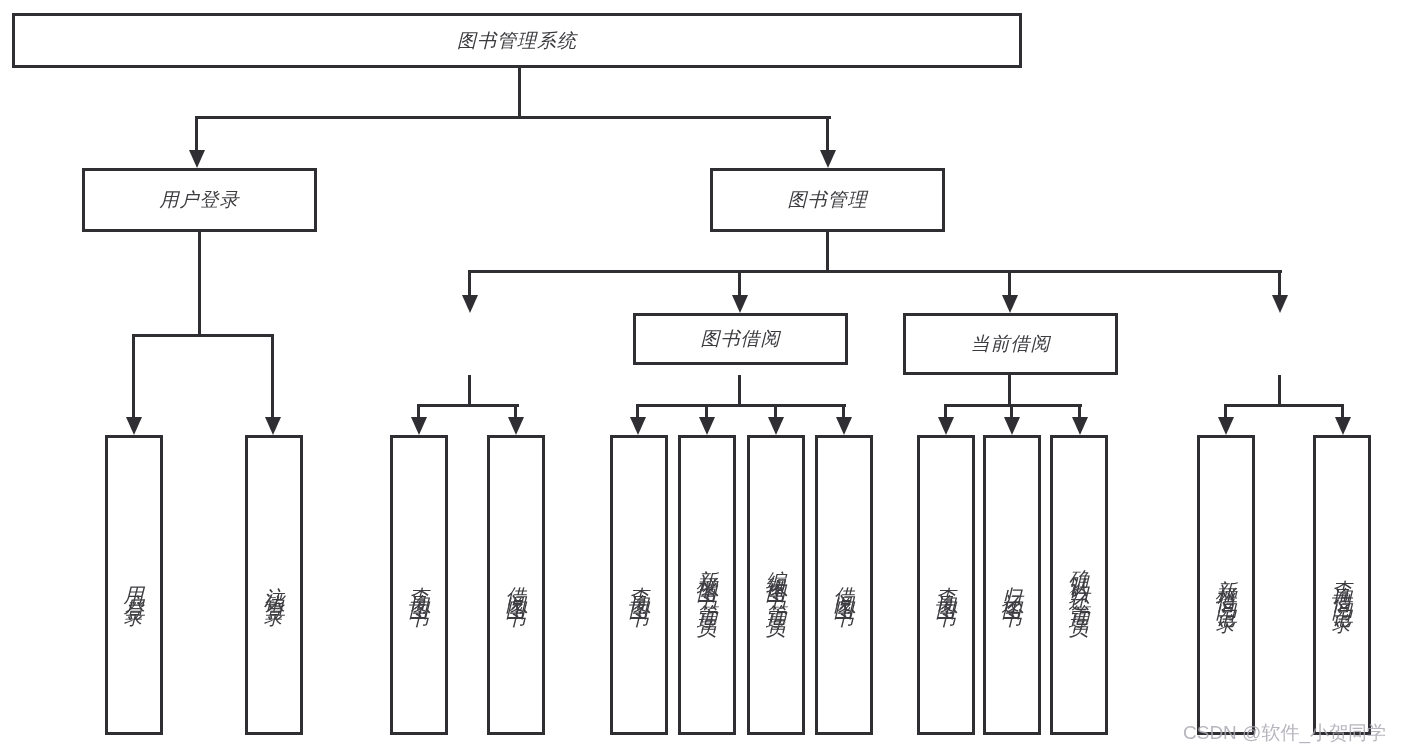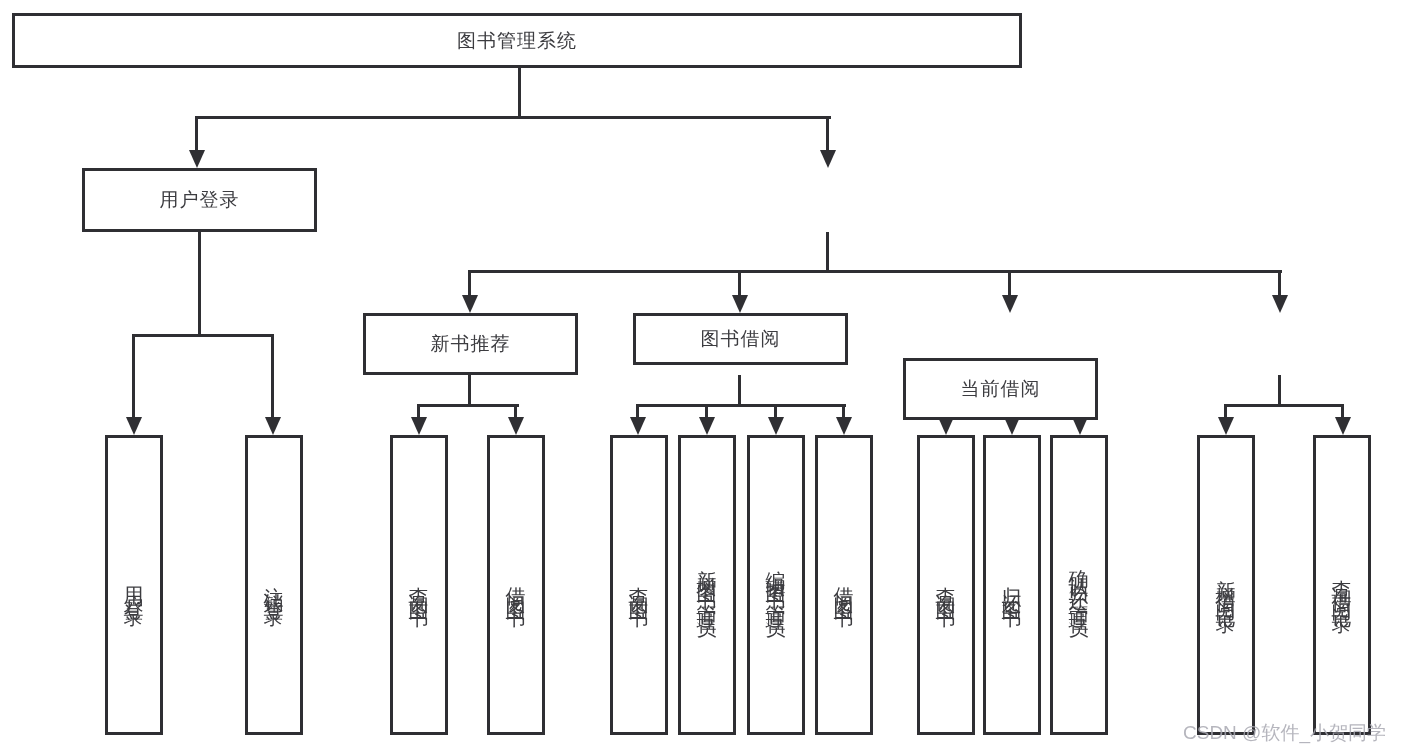--- a/index.html
+++ b/index.html
@@ -21,20 +21,21 @@
   }
   .box {
     position: absolute;
     box-sizing: border-box;
     border: 3px solid var(--line);
     background: var(--background);
     display: flex;
     align-items: center;
     justify-content: center;
     color: var(--text);
+    font-style: italic;
   }
   .box.h { font-size: 19px; letter-spacing: 1px; }
   .box.v {
     writing-mode: vertical-rl;
     text-orientation: mixed;
     font-size: 20px;
     letter-spacing: 7px;
     line-height: 1;
   }
   .vline, .hline {
@@ -49,21 +50,21 @@
     border-left: 8px solid transparent;
     border-right: 8px solid transparent;
     border-top: 18px solid var(--line);
   }
   
   #b-root        { left: 12px;   top: 13px;  width: 1010px; height: 55px; }
   #b-user-login  { left: 82px;   top: 168px; width: 235px;  height: 64px; }
   #b-book-mgmt   { left: 710px;  top: 168px; width: 235px;  height: 64px; }
   #b-new-book    { left: 363px;  top: 313px; width: 215px;  height: 62px; }
   #b-borrow      { left: 633px;  top: 313px; width: 215px;  height: 52px; }
-  #b-current     { left: 903px;  top: 313px; width: 195px;  height: 62px; margin-top: 45px; }
+  #b-current     { left: 903px;  top: 313px; width: 215px;  height: 62px; }
   #b-records     { left: 1173px; top: 313px; width: 215px;  height: 62px; }
   .leaf { top: 435px; width: 58px; height: 300px; }
   #l-login        { left: 105px;  }
   #l-logout       { left: 245px;  }
   #l-nbr-query    { left: 390px;  }
   #l-nbr-borrow   { left: 487px;  }
   #l-bb-query     { left: 610px;  }
   #l-bb-add       { left: 678px;  }
   #l-bb-edit      { left: 747px;  }
   #l-bb-borrow    { left: 815px;  }
@@ -142,22 +143,22 @@
   <div class="vline" style="left:1278px; top:375px; height:32px;"></div>
   <div class="hline" style="left:1224px; top:404px; width:120px;"></div>
   <div class="vline" style="left:1224px; top:404px; height:16px;"></div>
   <div class="arrow" style="left:1218px; top:417px;"></div>
   <div class="vline" style="left:1341px; top:404px; height:16px;"></div>
   <div class="arrow" style="left:1335px; top:417px;"></div>
 
   <div class="box h" id="b-root">图书管理系统</div>
 
   <div class="box h" id="b-user-login">用户登录</div>
+  <div class="box h" id="b-book-mgmt">图书管理</div>
 
-  <div class="box h" id="b-new-book">新书推荐</div>
   <div class="box h" id="b-borrow">图书借阅</div>
   <div class="box h" id="b-current">当前借阅</div>
 
   <div class="box v leaf" id="l-login">用户登录</div>
   <div class="box v leaf" id="l-logout">注销登录</div>
   <div class="box v leaf" id="l-nbr-query">查询图书</div>
   <div class="box v leaf" id="l-nbr-borrow">借阅图书</div>
   <div class="box v leaf" id="l-bb-query">查询图书</div>
   <div class="box v leaf" id="l-bb-add">新增图书（管理员）</div>
   <div class="box v leaf" id="l-bb-edit">编辑图书（管理员）</div>

